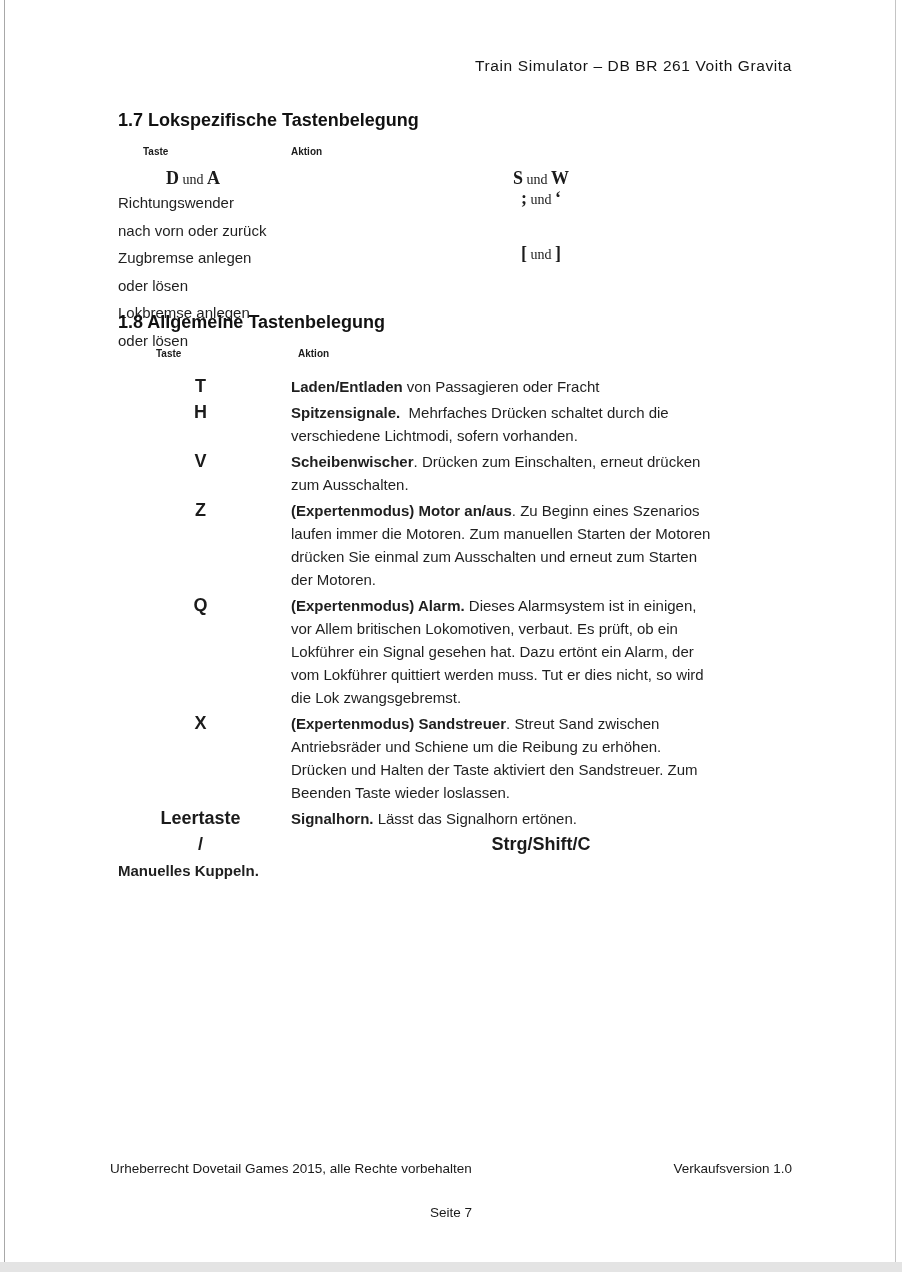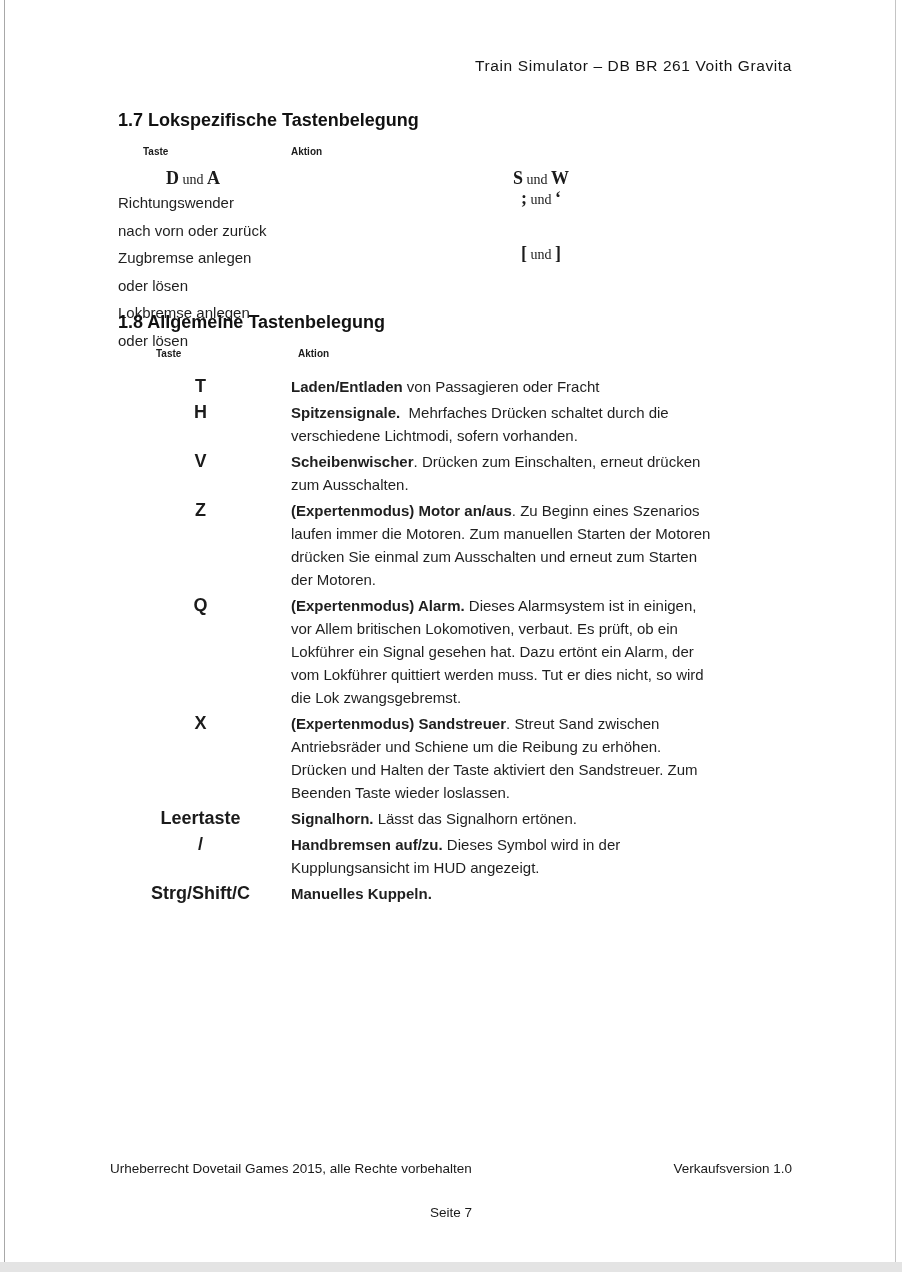--- a/index.html
+++ b/index.html
@@ -110,22 +110,20 @@
       <div class="kc">X</div>
       <div class="ac"><span class="lead">(Expertenmodus) Sandstreuer</span><span>. Streut Sand zwischen
 Antriebsräder und Schiene um die Reibung zu erhöhen.
 Drücken und Halten der Taste aktiviert den Sandstreuer. Zum
 Beenden Taste wieder loslassen.</span></div>
 
       <div class="kc">Leertaste</div>
       <div class="ac"><span class="lead">Signalhorn.</span><span> Lässt das Signalhorn ertönen.</span></div>
 
       <div class="kc">/</div>
-      <div class="ac"><span class="lead">Handbremsen auf/zu.</span><span> Dieses Symbol wird in der
-Kupplungsansicht im HUD angezeigt.</span></div>
 
       <div class="kc">Strg/Shift/C</div>
       <div class="ac"><span class="lead">Manuelles Kuppeln.</span><span></span></div>
 
       <div class="kc"></div>
       <div class="ac"><span class="lead"></span><span></span></div>
     </div>
   </div>
 
   <div class="footer-left">Urheberrecht Dovetail Games 2015, alle Rechte vorbehalten</div>

